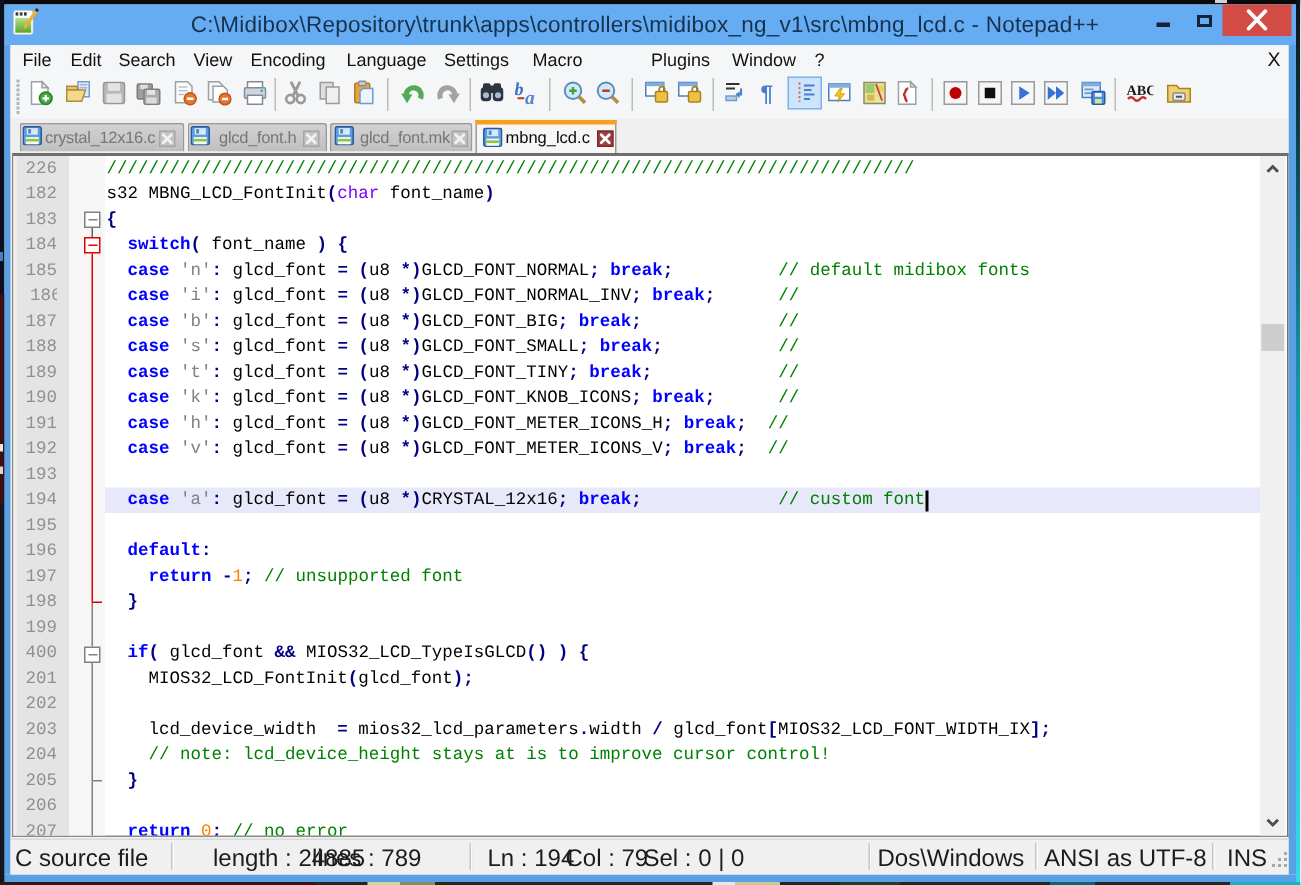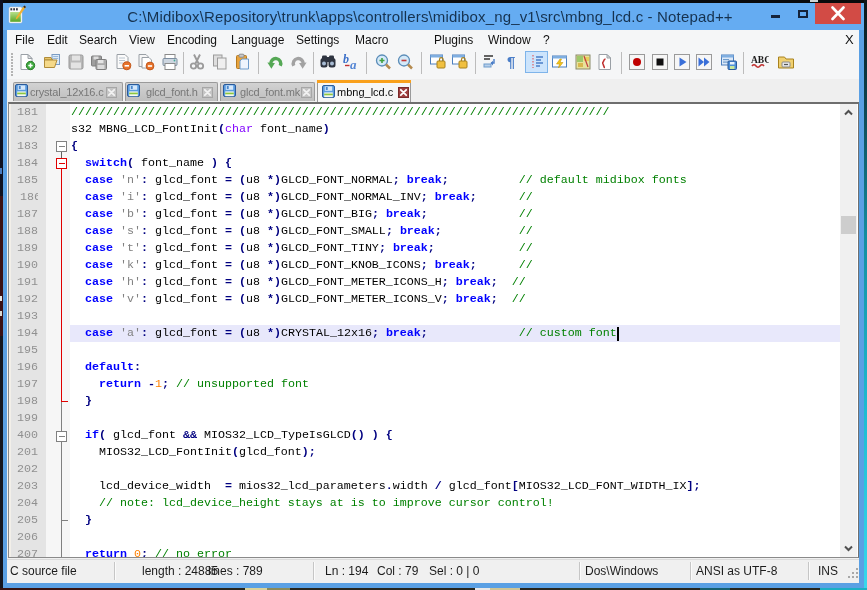--- a/index.html
+++ b/index.html
@@ -9,21 +9,21 @@
 .code{font-family:"Liberation Mono",monospace;font-size:11.667px;line-height:17px;white-space:pre;color:#000;}
 .k{color:#0000FF;font-weight:bold;}
 .o{color:#000080;font-weight:bold;}
 .s{color:#808080;}
 .n{color:#FF8000;}
 .c{color:#008000;}
 .t{color:#8000FF;}
 .ln{font-family:"Liberation Mono",monospace;font-size:11.667px;line-height:17px;color:#909090;text-align:right;}
 .sep{position:absolute;width:1px;top:52px;height:22px;background:#BCBCBC;}
 .ssep{position:absolute;width:1px;top:562px;height:18px;background:#C6C6C6;border-right:1px solid #FBFBFB;}
-.st{position:absolute;top:564px;font-size:12px;color:#1c1c1c;}
+.st{position:absolute;top:564px;font-size:16px;color:#1c1c1c;}
 .menu-item{position:absolute;top:33px;font-size:12px;color:#111;}
 </style>
 </head>
 <body>
 <div id="root">
 
   <div class="abs" style="left:0;top:0;width:867px;height:3px;background:#0a0a0c;"></div>
   <div class="abs" style="left:810px;top:0;width:8px;height:2px;background:#cfd3d6;"></div>
   <div class="abs" style="left:0;top:0;width:3px;height:590px;background:#0d1020;"></div>
   <div class="abs" style="left:0;top:196px;width:3px;height:140px;background:#3a1014;"></div>
@@ -333,21 +333,21 @@
 
   <div class="abs" style="left:8px;top:102px;width:851px;height:456px;background:#fff;border-top:2px solid #6e6e6e;border-left:1px solid #8a8a8a;border-bottom:1px solid #8a8a8a;border-right:1.5px solid #707070;box-sizing:border-box;"></div>
 
   <div class="abs" style="left:9px;top:104px;width:2px;height:453px;background:#f2efe9;"></div>
   <div class="abs" style="left:11px;top:104px;width:35px;height:453px;background:#e4e4e4;"></div>
   <div class="abs" style="left:46px;top:104px;width:24px;height:453px;background:#f6f6f6;"></div>
 
   <div class="abs" style="left:70px;top:325px;width:770px;height:17px;background:#e8e8fb;"></div>
 
   <div id="lnums" class="abs ln" style="left:0px;top:104px;width:38px;height:453px;overflow:hidden;">
-      <div style="height:17px;">181</div>
+      <div style="height:17px;">226</div>
       <div style="height:17px;">182</div>
       <div style="height:17px;">183</div>
       <div style="height:17px;">184</div>
       <div style="height:17px;">185</div>
       <div style="height:17px;padding-left:20px;">186</div>
       <div style="height:17px;">187</div>
       <div style="height:17px;">188</div>
       <div style="height:17px;">189</div>
       <div style="height:17px;">190</div>
       <div style="height:17px;">191</div>

